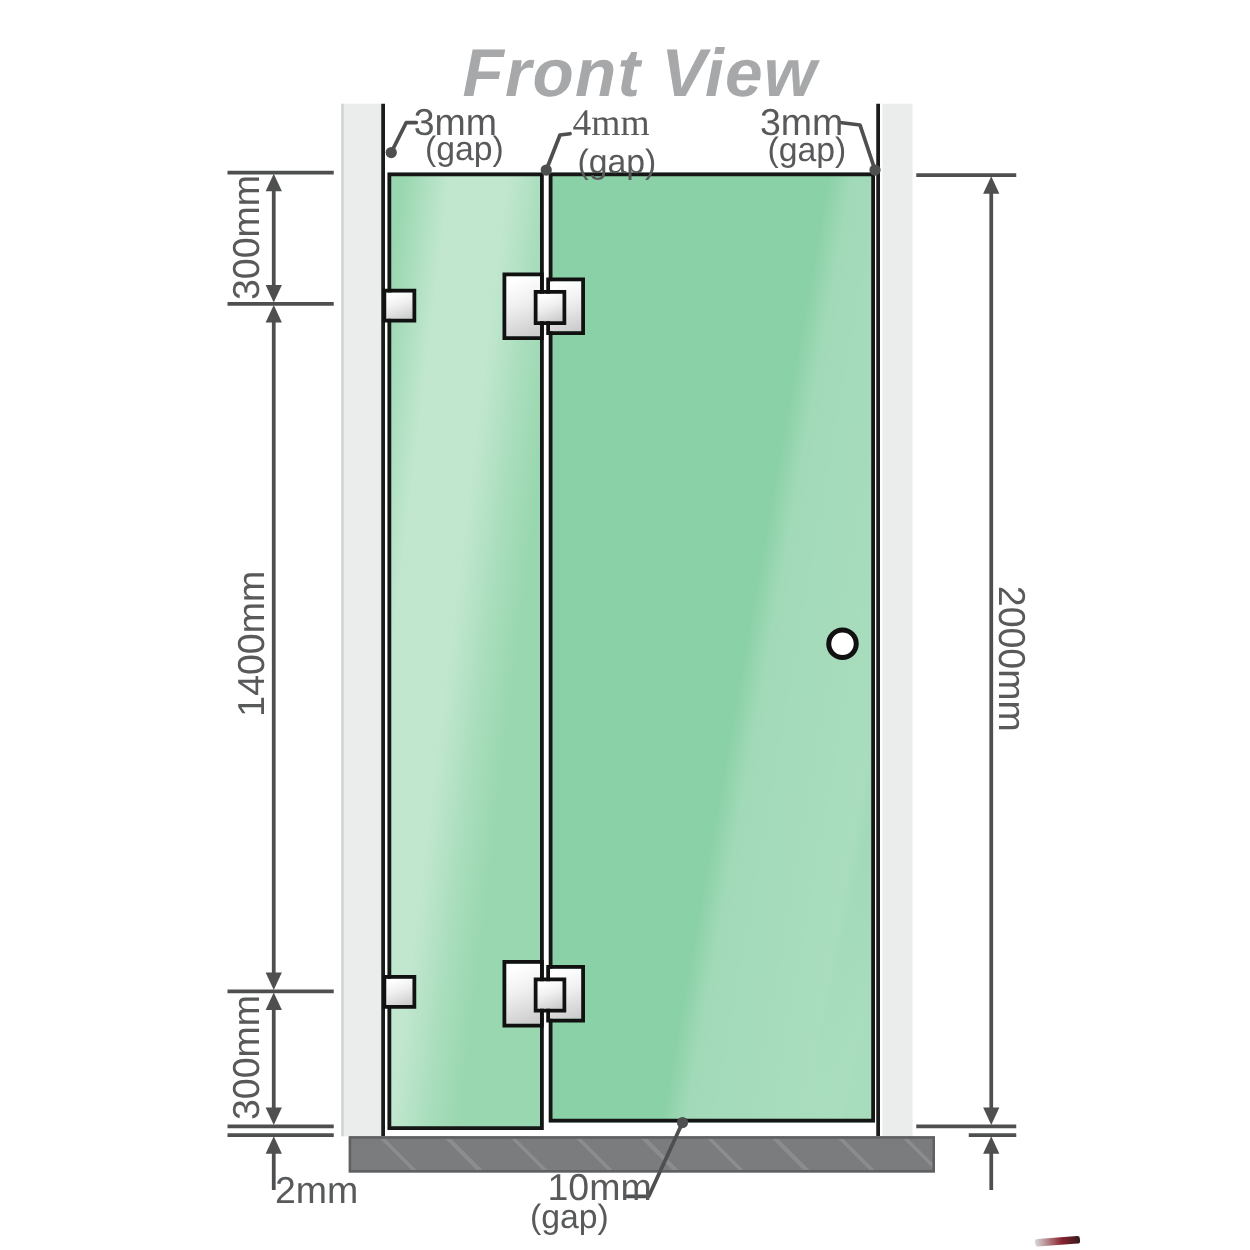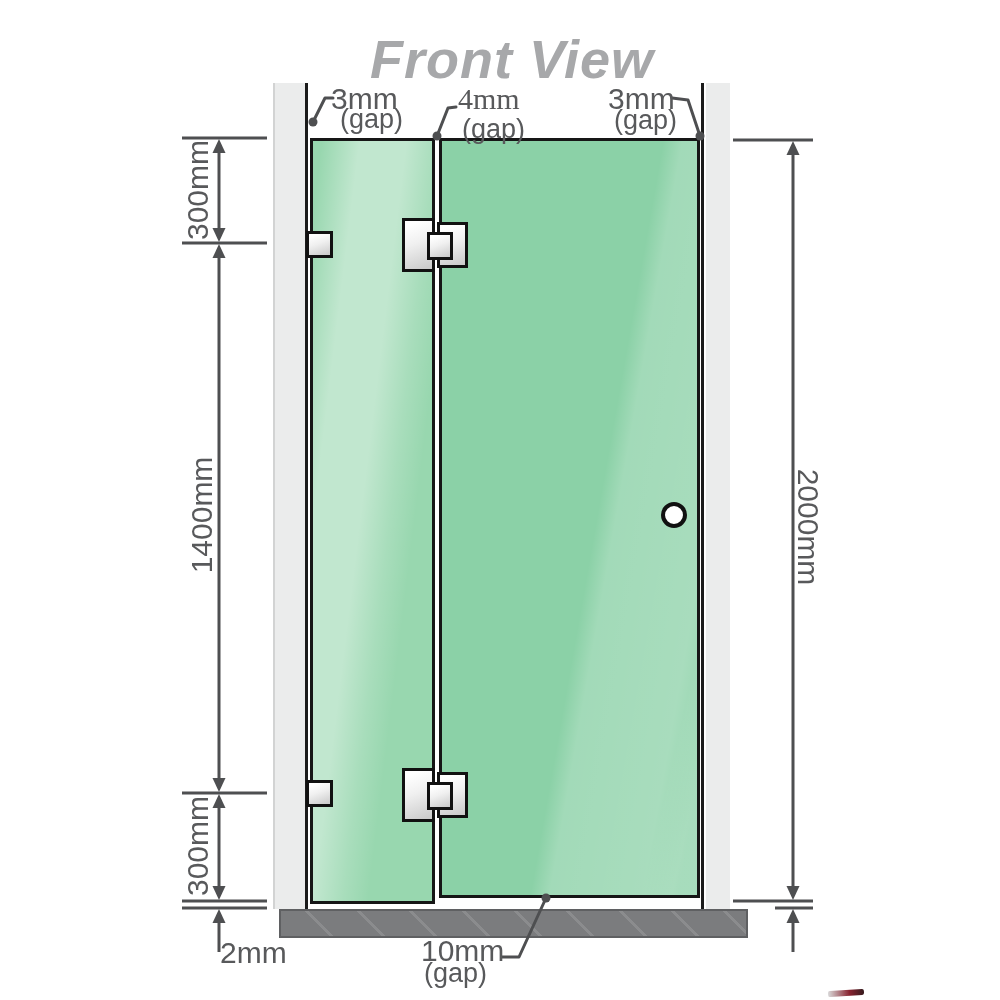--- a/index.html
+++ b/index.html
@@ -148,21 +148,21 @@
   <div class="abs dim-text" style="left:331px;top:84px;">3mm</div>
   <div class="abs dim-text small" style="left:340px;top:106px;">(gap)</div>
 
   <div class="abs dim-text" style="left:458px;top:84px;font-family:Liberation Serif, serif;">4mm</div>
   <div class="abs dim-text small" style="left:462px;top:116px;">(gap)</div>
 
   <div class="abs dim-text" style="left:608px;top:84px;">3mm</div>
   <div class="abs dim-text small" style="left:614px;top:107px;">(gap)</div>
 
   <div class="abs dim-text" style="left:220px;top:938px;">2mm</div>
-  <div class="abs dim-text" style="left:421px;top:936px;">10mm</div>
+  <div class="abs dim-text" style="left:438px;top:936px;">10mm</div>
   <div class="abs dim-text small" style="left:424px;top:960px;">(gap)</div>
 
   <div class="abs dim-text rot-ccw" style="left:198px;top:190px;">300mm</div>
   <div class="abs dim-text rot-ccw" style="left:202px;top:515px;">1400mm</div>
   <div class="abs dim-text rot-ccw" style="left:198px;top:846px;">300mm</div>
   <div class="abs dim-text rot-cw" style="left:808px;top:527px;">2000mm</div>
 
   <div class="abs artifact"></div>
 
 </div>

